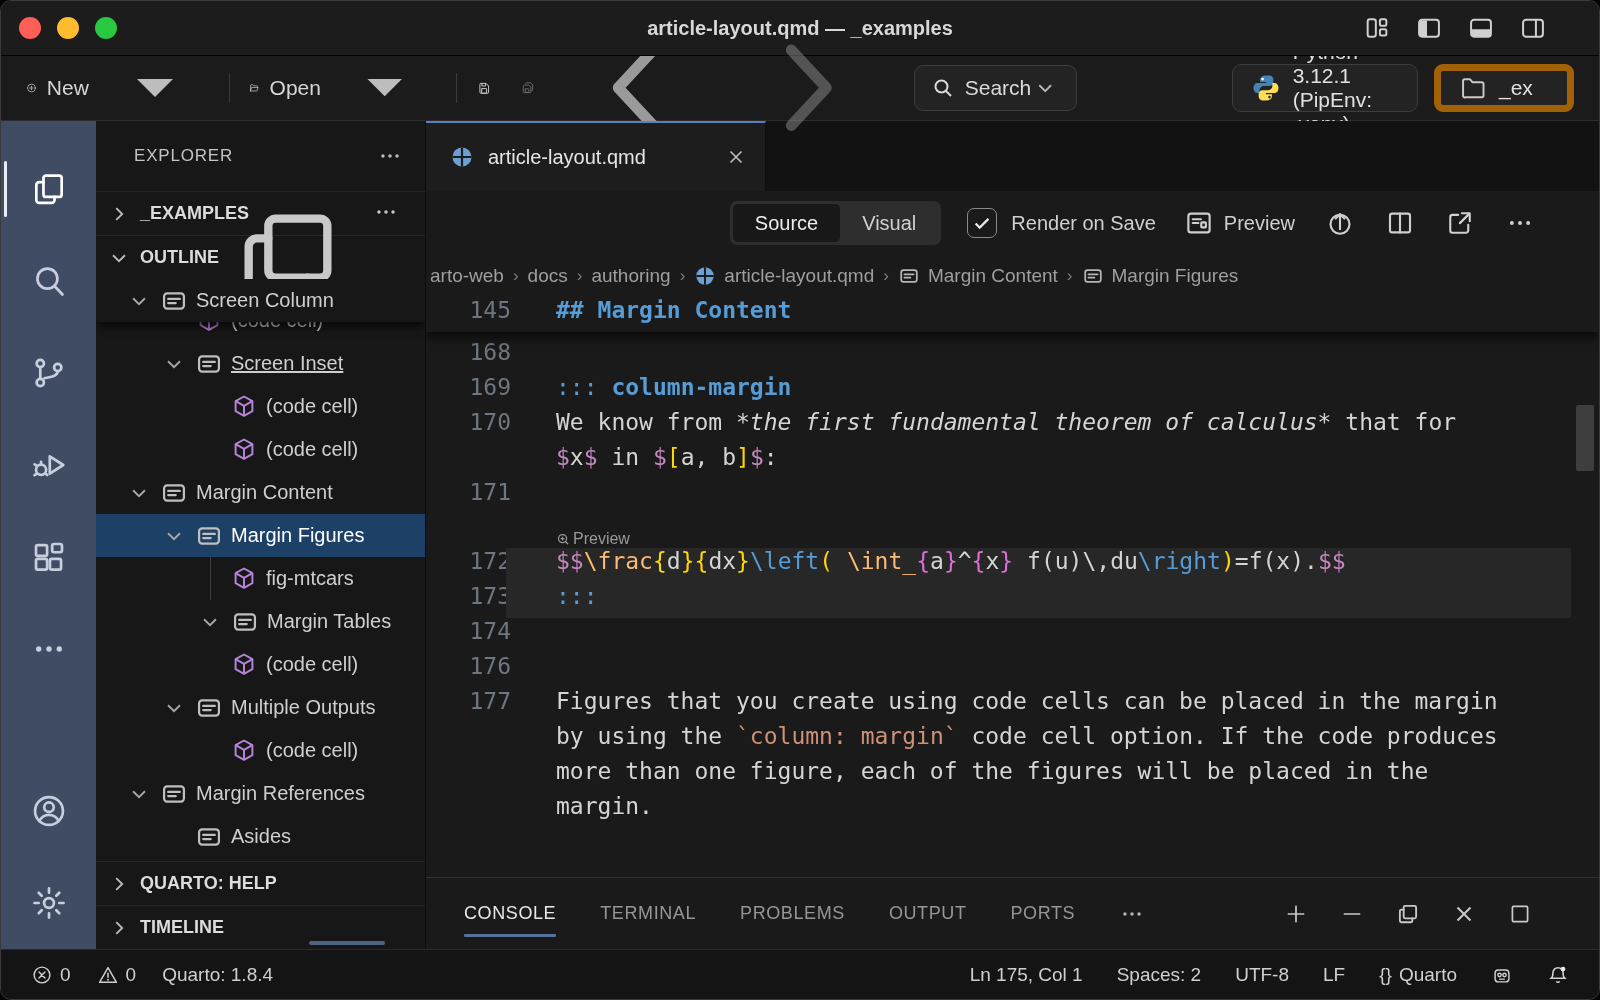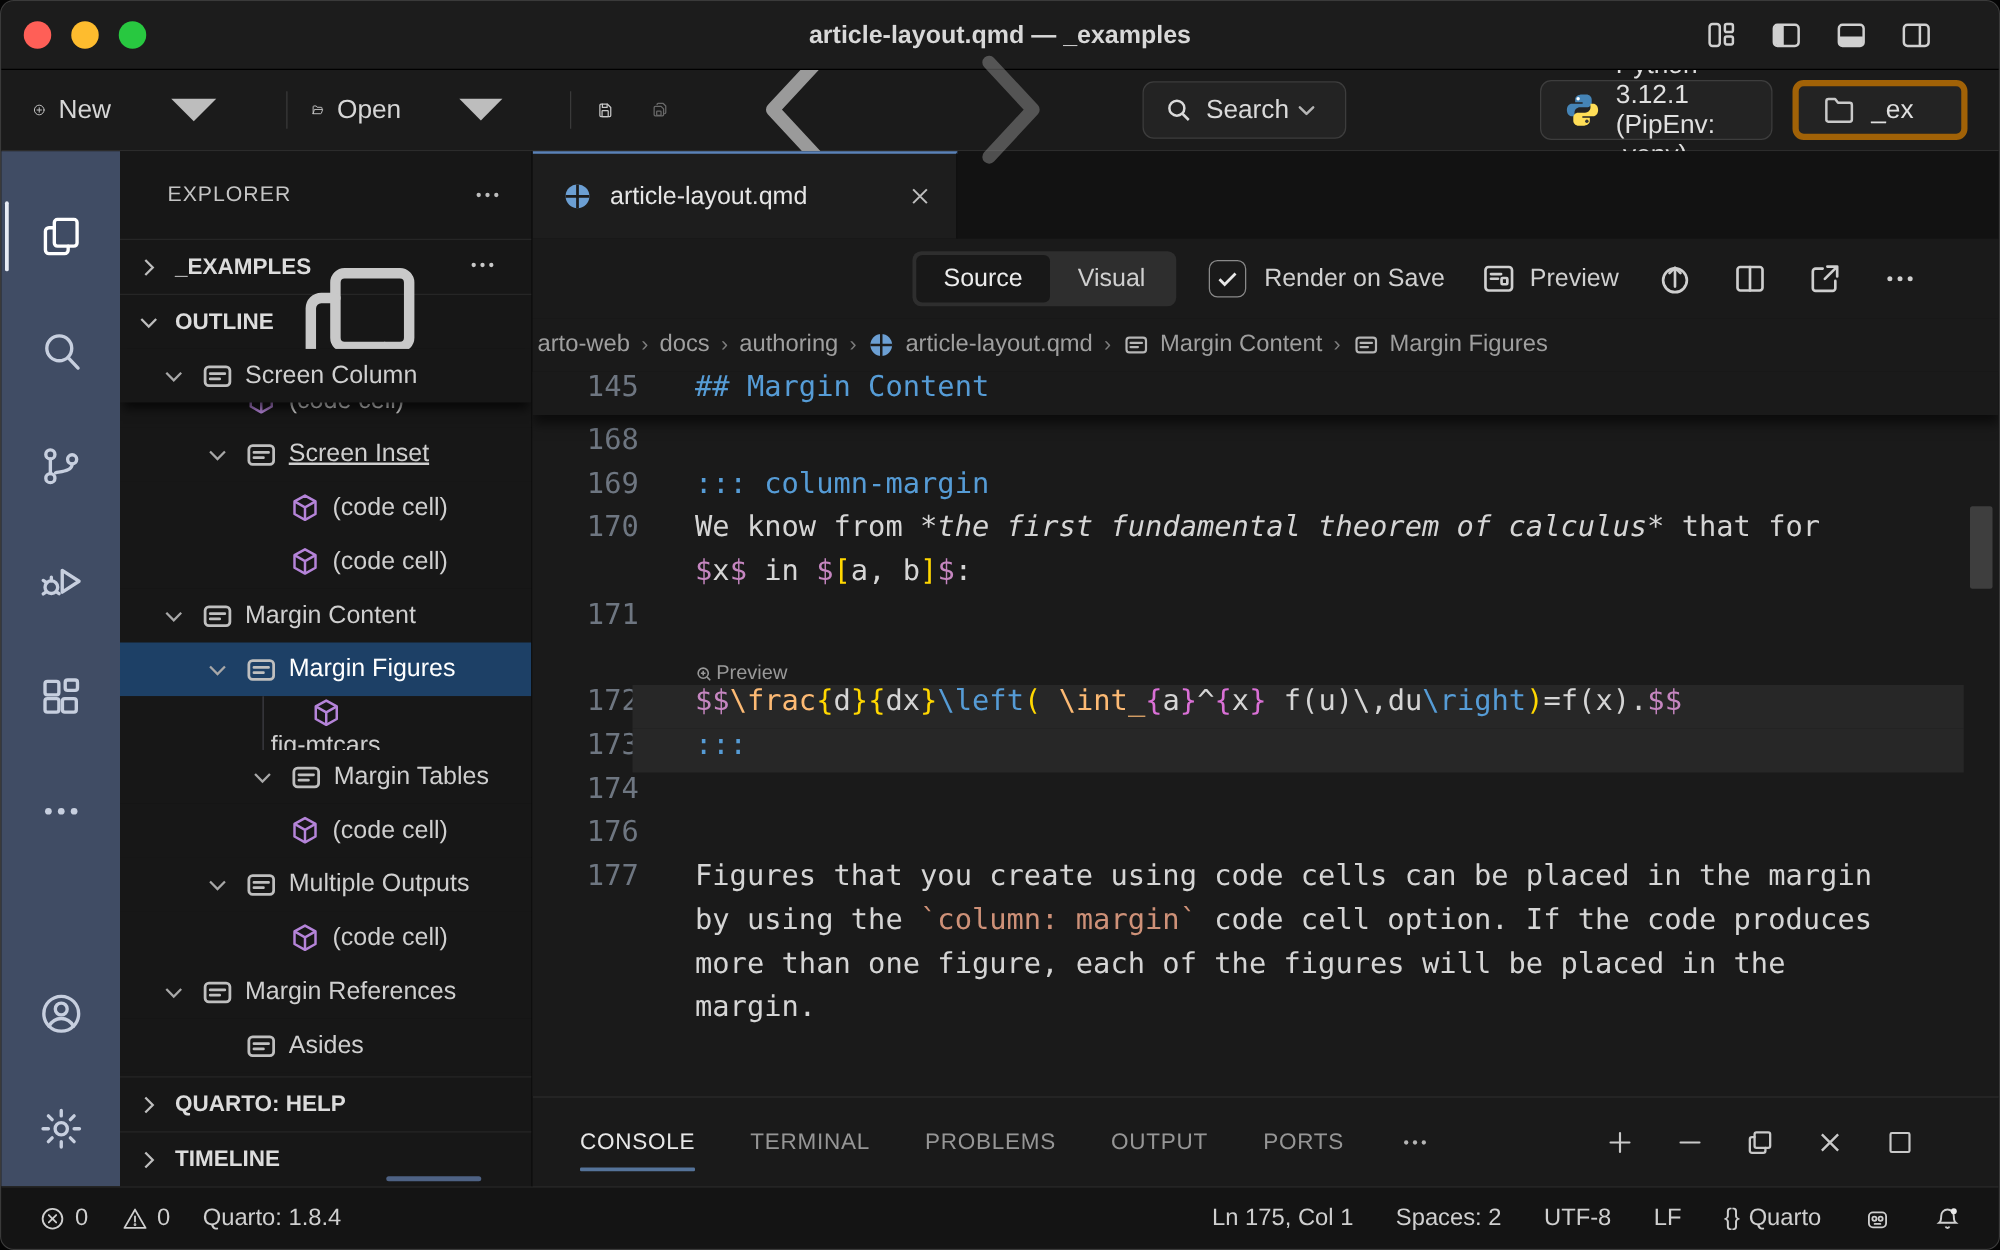--- a/index.html
+++ b/index.html
@@ -31,21 +31,21 @@
   .tb-div{width:1px;height:30px;background:#3a3a3a;margin:0 20px}
   .tb-icon{width:30px;height:30px}
   .dimmed{opacity:.45}
   .nav-arrows{display:flex;gap:36px;margin-left:40px;color:#9a9a9a}
   .searchbox{margin-left:44px;width:312px;height:46px;border:1px solid #3d3d3d;border-radius:9px;
     background:#232323;display:flex;align-items:center;padding:0 16px;color:#dadada}
   .searchbox .label{margin-left:10px;font-size:21px}
   .searchbox .chev{margin-left:auto;color:#b5b5b5}
   .interpreter{margin-left:155px;height:48px;border:1px solid #3d3d3d;border-radius:9px;
     background:#232323;display:flex;align-items:center;padding:0 18px;gap:12px;font-size:21px;color:#e0e0e0}
-  .ws-btn{margin-left:16px;height:48px;border:5px solid #a16207;border-radius:9px;background:#232323;
+  .ws-btn{margin-left:16px;height:48px;border:7px solid #a16207;border-radius:9px;background:#232323;
     display:flex;align-items:center;padding:0 18px;gap:12px;font-size:21px;color:#e0e0e0;
     min-width:140px;flex:none}
   
   .main{flex:1;display:flex;min-height:0}
   
   .activitybar{width:95px;flex:none;background:var(--activity);display:flex;flex-direction:column;
     align-items:center;padding-top:22px}
   .act-item{position:relative;width:95px;height:92px;display:flex;align-items:center;justify-content:center;color:#c7cfdf}
   .act-item.active::before{content:"";position:absolute;left:3px;top:18px;bottom:18px;width:3px;background:#e8ecf5;border-radius:2px}
   .act-item.active{color:#fff}
@@ -101,21 +101,21 @@
   .codeline.stickyline{background:var(--bg-editor);box-shadow:0 7px 9px rgba(0,0,0,.55);position:relative;z-index:2;margin-bottom:7px}
   .gut{flex:none;width:85px;text-align:right;color:var(--linenum);font-size:23px}
   .codeline.current .gut{color:#c6c6c6}
   .ctext{flex:none;margin-left:45px;white-space:pre}
   .codeline .hl{position:absolute;left:80px;right:28px;top:0;bottom:0;pointer-events:none}
   .codeline.math .hl{background:#272727}
   .codeline.current .hl{background:rgba(255,255,255,.05);border-top:1px solid rgba(255,255,255,.07);border-bottom:1px solid rgba(255,255,255,.07)}
   .ctext span{position:relative;z-index:1}
   .lensrow{height:34px;display:flex;align-items:flex-end;padding-left:130px}
   .lens{font-family:"Liberation Sans",sans-serif;font-size:16px;color:#999;display:flex;align-items:center;gap:2px}
-  .c-text{color:#d5d5d5}.c-blue{color:#569cd6}.c-blueb{color:#569cd6;font-weight:400}
+  .c-text{color:#d5d5d5}.c-blue{color:#569cd6}.c-blueb{color:#569cd6;font-weight:700}
   .c-khaki{color:#fdba74}.c-gold{color:#ffd700}.c-orchid{color:#da70d6}
   .c-magenta{color:#c586c0}.c-orange{color:#ce9178}
   .c-italic{color:#d5d5d5;font-style:italic}
   .vscroll{position:absolute;top:108px;right:5px;width:18px;height:66px;background:#3e3e3e;border-radius:2px;z-index:3}
   
   .panel{height:72px;flex:none;border-top:1px solid #2f2f2f;background:var(--bg-editor);
     display:flex;align-items:center;padding:0 38px;gap:0}
   .ptab{font-size:18px;letter-spacing:.6px;color:#969696;margin-right:44px;height:100%;
     display:flex;align-items:center;position:relative}
   .ptab.active{color:#e8e8e8}
@@ -464,21 +464,21 @@
               </svg>
             </span>
             <span class="sicon">
               <svg viewBox="0 0 24 24" width="100%" height="100%" fill="none" stroke="currentColor" stroke-width="1.9" stroke-linecap="round" stroke-linejoin="round">
                 <rect x="3.5" y="5.5" width="17" height="13" rx="2.6"></rect>
                 <path d="M7 10.2h10M7 13.8h6.5"></path>
               </svg>
             </span>
             <span class="lbl">Margin Figures</span>
           </div>
-          <div class="trow" style=" flex-direction: column;">
+          <div class="trow" style="padding-left: 100px;">
             <span class="guideline"></span>
             <span class="chev"></span>
             <span class="sicon cube">
               <svg viewBox="0 0 24 24" width="28" height="28" fill="none" stroke="currentColor" stroke-width="1.7" stroke-linejoin="round">
                 <path d="M12 3 19.2 7v8.6L12 19.6 4.8 15.6V7z"></path>
                 <path d="M4.8 7 12 11l7.2-4M12 11v8.6"></path>
               </svg>
             </span>
             <span class="lbl">fig-mtcars</span>
           </div>

